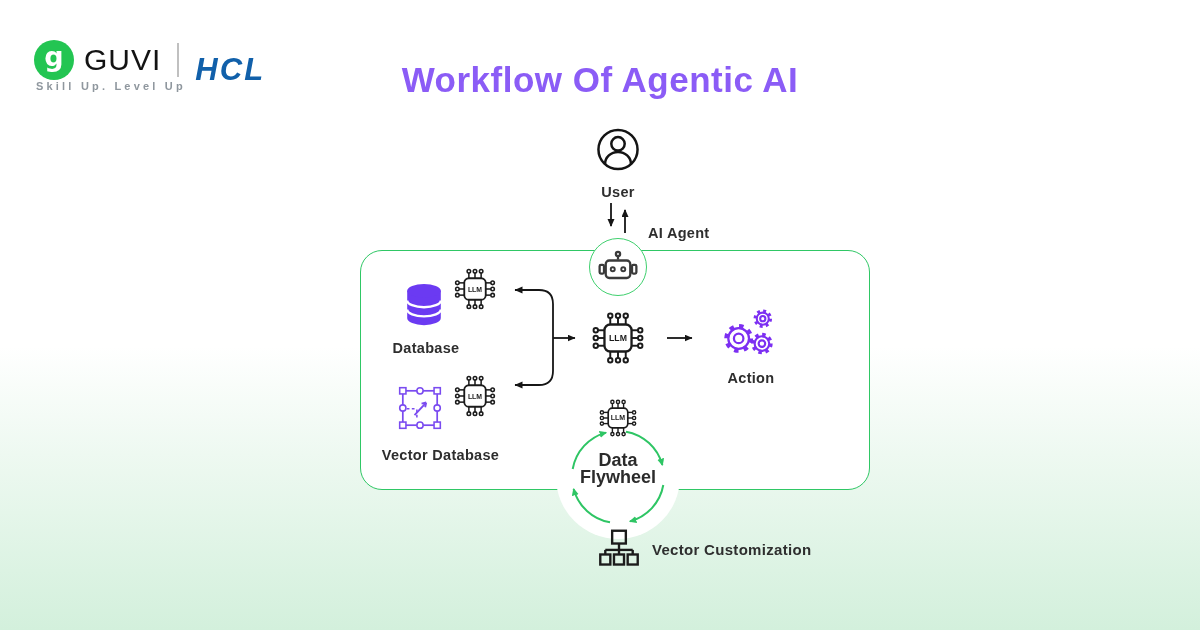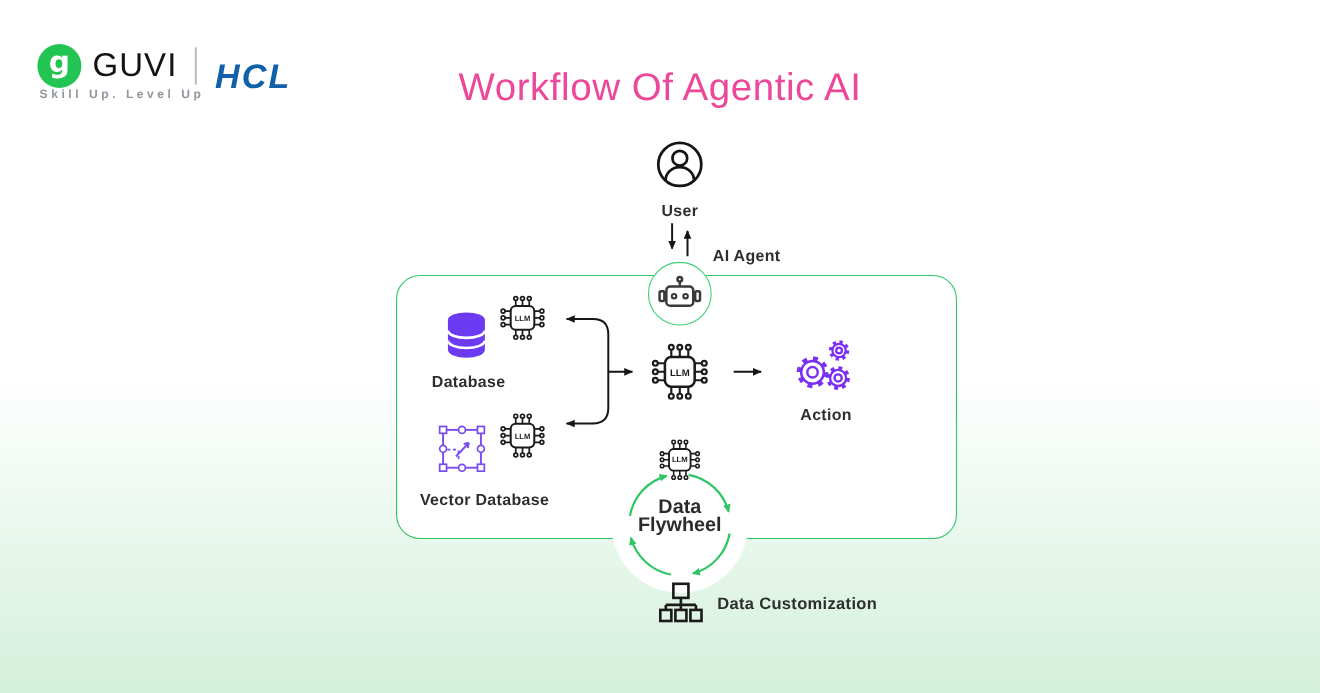--- a/index.html
+++ b/index.html
@@ -17,21 +17,21 @@
     display:flex; align-items:center; justify-content:center; font-weight:bold; font-size:27px;
     font-family:"DejaVu Sans",sans-serif; padding-bottom:6px; }
   .guvi-word { font-size:30px; font-weight:400; letter-spacing:1px; color:#131313; }
   .logo-divider { width:2px; height:34px; background:#c0c0c0; margin:0 6px; }
   .hcl-word { font-size:31px; font-weight:800; font-style:italic; color:#1160aa; letter-spacing:2px;margin-top:21px; }
   .tagline { position:absolute; left:36px; top:80px; font-size:11px; font-weight:700;
     letter-spacing:3.2px; color:#8f979e; }
 
   
   .page-title { position:absolute; left:0; right:0; top:60px; text-align:center;
-    font-size:35px; font-weight:400; color:#ec4899; letter-spacing:.5px; }
+    font-size:35px; font-weight:700; color:#8b5cf6; letter-spacing:.5px; }
 
   
   .agent-box { position:absolute; left:360px; top:250px; width:510px; height:240px;
     background:#ffffff; border:1.6px solid #2fc765; border-radius:22px; z-index:1; }
   .agent-circle { position:absolute; left:589px; top:238px; width:58px; height:58px;
     background:#ffffff; border:1.6px solid #3fd06e; border-radius:50%;
     display:flex; align-items:center; justify-content:center; z-index:3; }
 
   .flywheel-disc { position:absolute; left:556px; top:415px; width:124px; height:124px;
     background:#ffffff; border-radius:50%; z-index:2; }
@@ -293,13 +293,13 @@
   <rect x="16.5" y="3" width="15" height="14"></rect>
   <line x1="24" y1="17" x2="24" y2="24"></line>
   <line x1="9" y1="24" x2="39" y2="24"></line>
   <line x1="9" y1="24" x2="9" y2="29"></line>
   <line x1="24" y1="24" x2="24" y2="29"></line>
   <line x1="39" y1="24" x2="39" y2="29"></line>
   <rect x="3.5" y="29" width="11" height="11"></rect>
   <rect x="18.5" y="29" width="11" height="11"></rect>
   <rect x="33.5" y="29" width="11" height="11"></rect>
 </svg>
-<div class="node-label" style="left:652px;top:541px;font-size:15px;">Data Customization</div>
+<div class="node-label" style="left:652px;top:541px;font-size:15px;">Vector Customization</div>
 
 </body></html>

